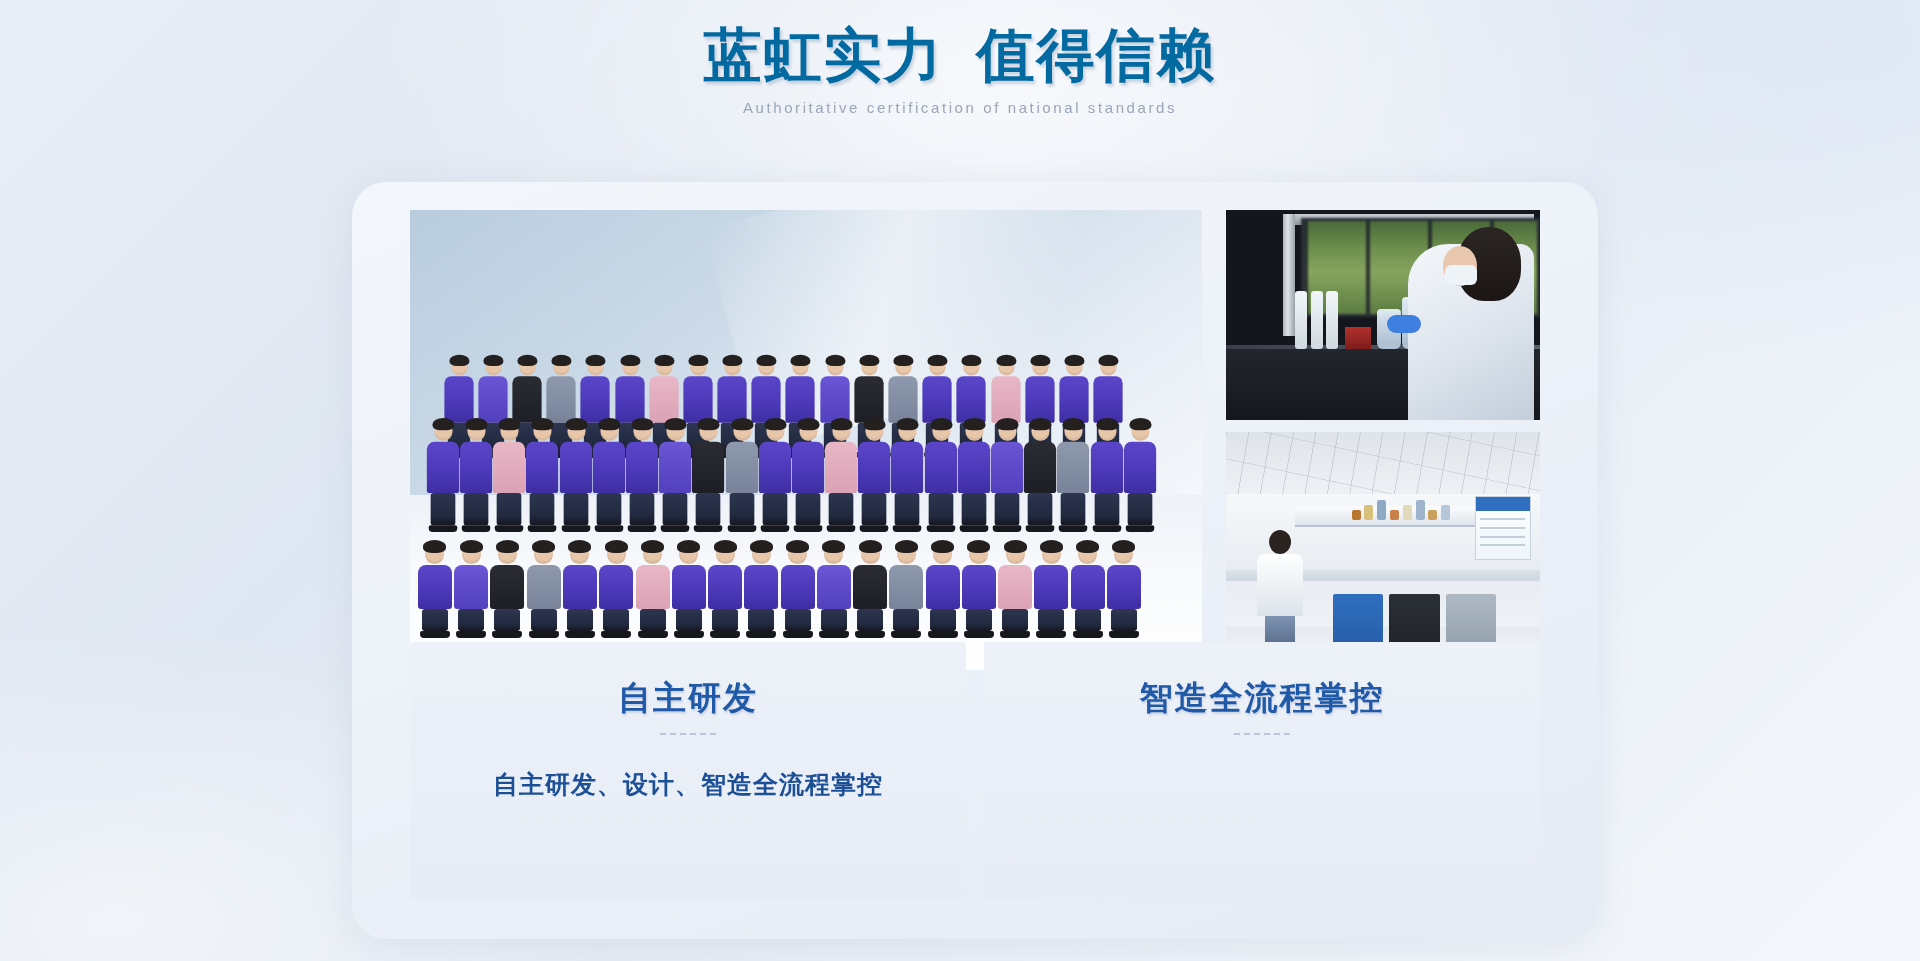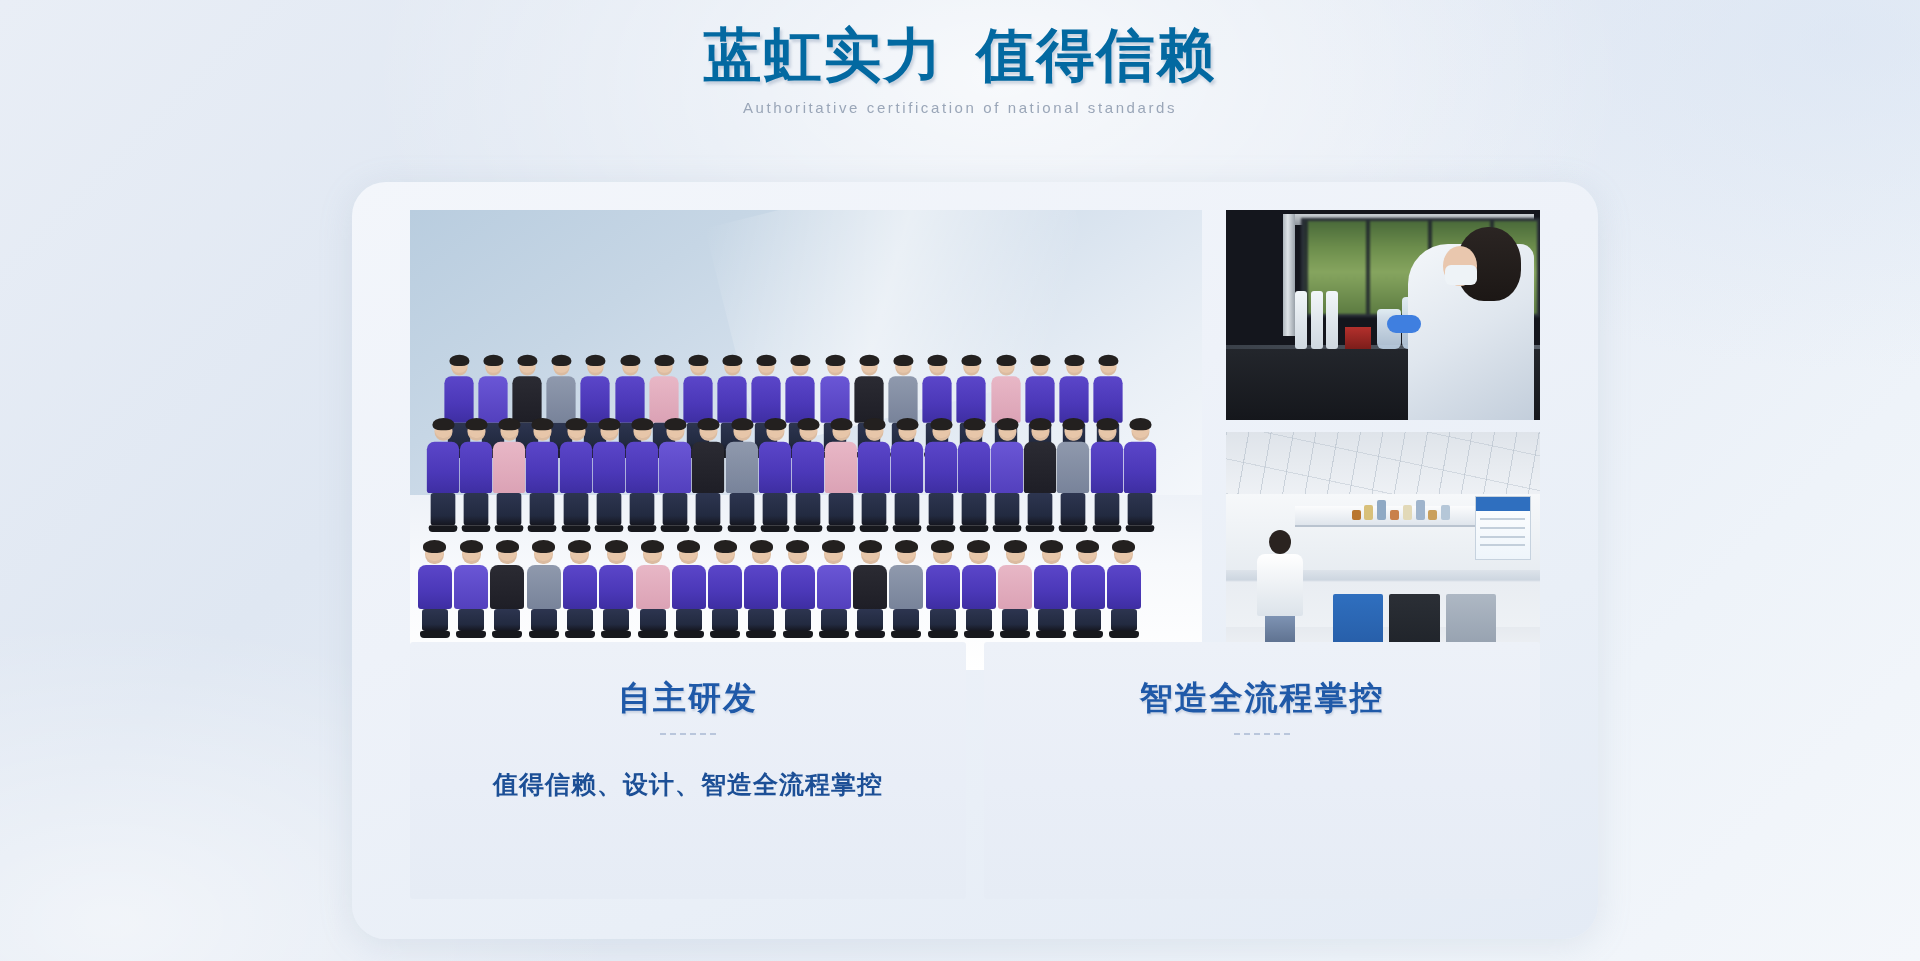--- a/index.html
+++ b/index.html
@@ -884,21 +884,21 @@
       </div>
     </div>
   </div>
 
   <div class="cards">
 
     <div class="fcard left">
       <div class="fcard-title">自主研发</div>
       <div class="dotline"></div>
       <div class="fcard-body">
-        <span>值得信赖、设计、智造全流程掌控</span>
+        <span>自主研发、设计、智造全流程掌控</span>
       </div>
     </div>
 
     <div class="fcard right">
       <div class="fcard-title">智造全流程掌控</div>
       <div class="dotline"></div>
     </div>
   </div>
 </div>
 

